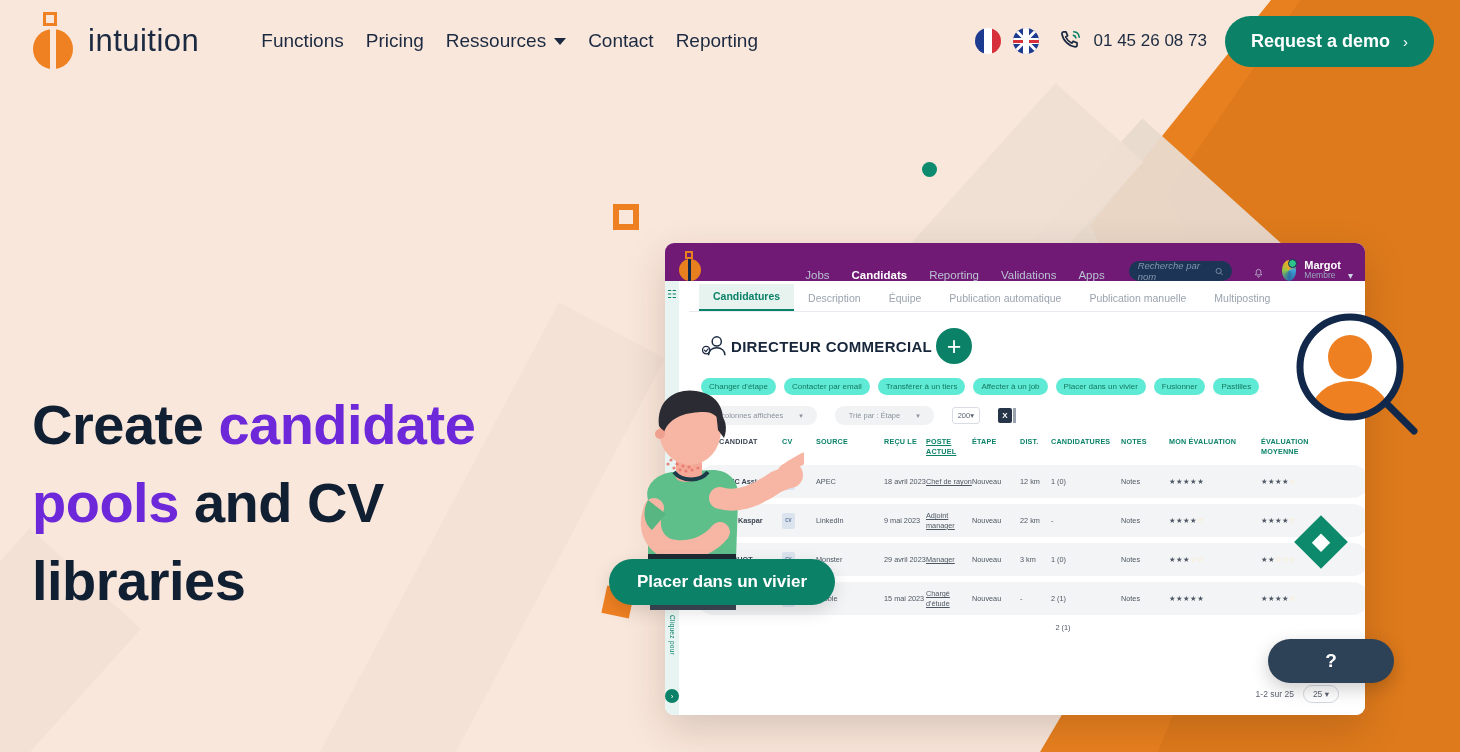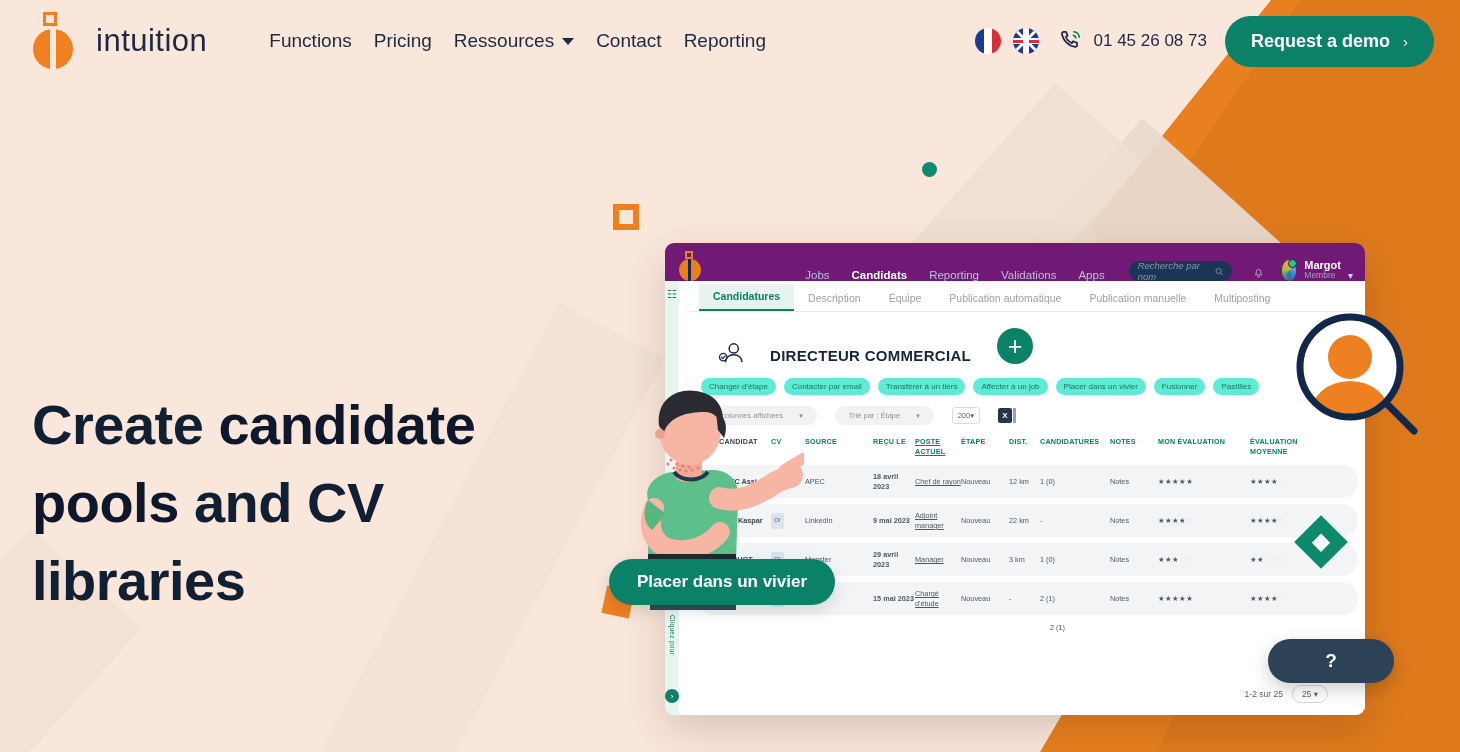--- a/index.html
+++ b/index.html
@@ -55,21 +55,21 @@
   .bg-square-sm {
     position: absolute; z-index: 45;
     width: 28px; height: 28px; background: #ef8022; transform: rotate(12deg);
   }
 
   
   .topnav {
     position: absolute; top: 0; left: 0; right: 0; height: 82px;
     display: flex; align-items: center; z-index: 60; padding-left: 30px;
   }
-  .logo-wrap { display: flex; align-items: center; gap: 20px; }
+  .logo-wrap { display: flex; align-items: center; gap: 12px; }
   .logo-mark { position: relative; width: 46px; height: 58px; }
   .logo-mark .sq {
     position: absolute; top: 0; left: 13px; width: 14px; height: 14px;
     border: 3px solid #f08122;
   }
   .logo-mark .circ {
     position: absolute; top: 17px; left: 3px; width: 40px; height: 40px;
     border-radius: 50%; background: #f08122;
   }
   .logo-mark .bar {
@@ -112,21 +112,21 @@
   .cta .arr { font-size: 15px; font-weight: normal; }
 
   
   .hero {
     position: absolute; left: 32px; top: 386px; z-index: 50; width: 560px;
   }
   .hero h1 {
     font-size: 56px; line-height: 78px; font-weight: bold; color: #111f33;
     letter-spacing: -.5px;
   }
-  .hero .hl { color: #0f172a; }
+  .hero .hl { color: #6d28d9; }
 
   
   .magnifier { position: absolute; left: 1292px; top: 309px; z-index: 55; }
 
   
   .app-shot {
     position: absolute; left: 665px; top: 243px; width: 700px; height: 472px;
     z-index: 30; border-radius: 9px; overflow: hidden; background: #fff;
     box-shadow: 0 14px 40px rgba(40,25,15,.17);
   }
@@ -181,21 +181,21 @@
   .app-tabs { display: flex; align-items: flex-end; height: 30px; padding-left: 20px; gap: 0; }
   .app-tab {
     font-size: 10.5px; color: #9aa3ae; padding: 6px 14px 7px; cursor: pointer; white-space: nowrap;
   }
   .app-tab.active {
     color: #0b8268; font-weight: bold; background: #e6f3ef;
     border-bottom: 2.5px solid #0b8268;
   }
   .app-tab-underline { height: 1px; background: #e7eaee; margin: 0 10px; }
 
-  .app-title-row { display: flex; align-items: flex-end; gap: 26px; padding: 16px 0 0 39px; }
+  .app-title-row { display: flex; align-items: center; gap: 4px; padding: 16px 0 0 22px; }
   .title-icon { font-size: 23px; color: #1b2a41; }
   .app-title { font-size: 15px; font-weight: bold; color: #17263a; letter-spacing: .3px; }
   .add-btn {
     width: 36px; height: 36px; border-radius: 50%; background: #0b8268;
     color: #fff; font-size: 25px; display: flex; align-items: center;
     justify-content: center; cursor: pointer; line-height: 1;
   }
 
   .chips { display: flex; gap: 8px; padding: 14px 0 0 22px; flex-wrap: nowrap; }
   .chip {
@@ -228,24 +228,24 @@
   .tbl-head > div {
     font-size: 7.2px; color: #0b8268; font-weight: bold; letter-spacing: .2px;
     line-height: 1.35;
   }
   .tbl-row {
     display: flex; align-items: center; background: #f3f4f5;
     border-radius: 19px; height: 33px; margin-bottom: 6px;
   }
   .tbl-row > div { font-size: 7.3px; color: #4e5764; line-height: 1.35; }
   .c-chk  { width: 22px; display:flex; justify-content:center; }
-  .c-cand { width: 52px; font-weight: bold !important; color:#3b4553 !important; }
+  .c-cand { width: 63px; font-weight: bold !important; color:#3b4553 !important; }
   .c-cv   { width: 34px; }
   .c-src  { width: 68px; }
-  .c-date { width: 42px; font-weight: bold; }
+  .c-date { width: 42px; }
   .c-post { width: 46px; text-decoration: underline; }
   .c-step { width: 48px; }
   .c-dist { width: 31px; }
   .c-cdt  { width: 70px; }
   .c-note { width: 48px; }
   .c-ev1  { width: 92px; }
   .c-ev2  { width: 86px; }
   .c-stat { width: 22px; }
   .chk-box { width: 8px; height: 8px; border: 1px solid #c5cbd3; border-radius: 1.5px; background:#fff; cursor:pointer; }
   .cv-badge {

